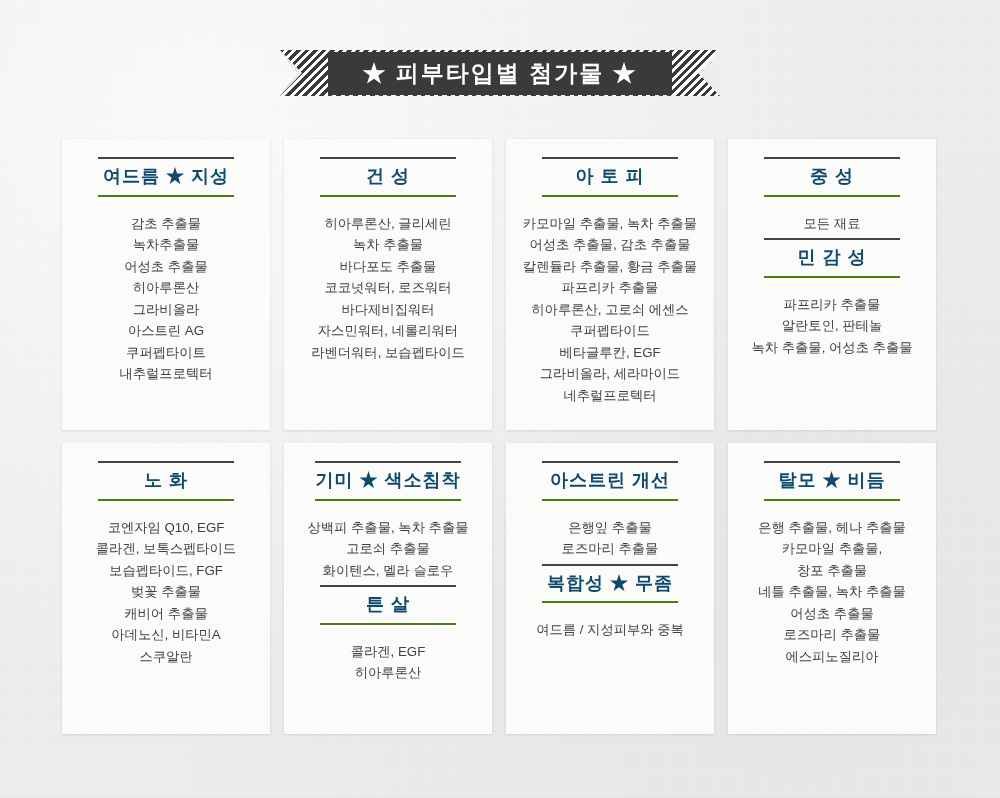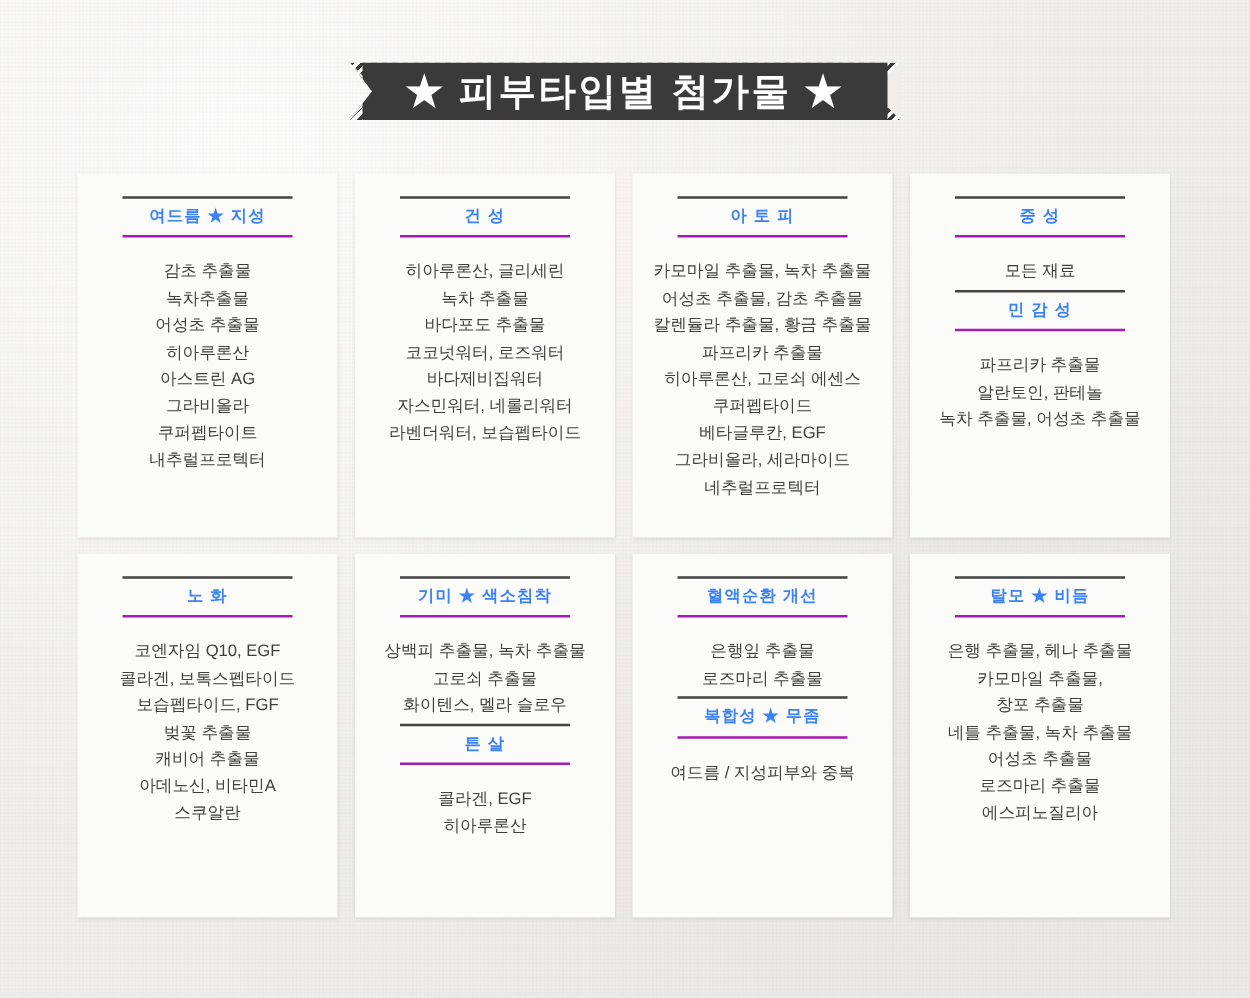--- a/index.html
+++ b/index.html
@@ -61,21 +61,21 @@
     right: 0; top: 0;
     width: 0; height: 0;
     border-right: 22px solid #efeeec;
     border-top: 23px solid transparent;
     border-bottom: 23px solid transparent;
   }
   .banner-inner {
     position: relative;
     background: #3a3a3a;
     color: #ffffff;
-    font-size: 30px;
+    font-size: 23px;
     font-weight: bold;
     letter-spacing: 2px;
     padding: 6px 34px;
     white-space: nowrap;
     z-index: 2;
   }
 
   .grid {
     position: absolute;
     top: 139px;
@@ -92,27 +92,27 @@
     box-shadow: 0 1px 3px rgba(0,0,0,0.10);
     padding: 18px 12px 10px 12px;
     box-sizing: border-box;
     text-align: center;
     font-size: 13.5px;
   }
   .section + .section {
     margin-top: 4px;
   }
   .card-title {
-    font-size: 13px;
+    font-size: 18px;
     font-weight: bold;
     letter-spacing: 1px;
-    color: #3b82f6;
+    color: #0c4a6e;
     padding: 3px 0 7px 0;
     border-top: 2px solid #444;
-    border-bottom: 2px solid #a21caf;
+    border-bottom: 2px solid #4d7c0f;
     display: inline-block;
     min-width: 136px;
     line-height: 1.25;
     padding-top: 6px;
   }
   .card-title-wrap {
     display: flex;
     justify-content: center;
   }
   .items {
@@ -140,22 +140,22 @@
     <div class="card">
       <div class="section">
         <div class="card-title-wrap">
           <div class="card-title">여드름 ★ 지성</div>
         </div>
         <div class="items">
           <div>감초 추출물</div>
           <div>녹차추출물</div>
           <div>어성초 추출물</div>
           <div>히아루론산</div>
+          <div>그라비올라</div>
           <div>아스트린 AG</div>
-          <div>그라비올라</div>
           <div>쿠퍼펩타이트</div>
           <div>내추럴프로텍터</div>
         </div>
       </div>
     </div>
     <div class="card">
       <div class="section">
         <div class="card-title-wrap">
           <div class="card-title">건 성</div>
         </div>
@@ -241,21 +241,21 @@
         </div>
         <div class="items">
           <div>콜라겐, EGF</div>
           <div>히아루론산</div>
         </div>
       </div>
     </div>
     <div class="card">
       <div class="section">
         <div class="card-title-wrap">
-          <div class="card-title">혈액순환 개선</div>
+          <div class="card-title">아스트린 개선</div>
         </div>
         <div class="items">
           <div>은행잎 추출물</div>
           <div>로즈마리 추출물</div>
         </div>
       </div>
       <div class="section">
         <div class="card-title-wrap">
           <div class="card-title">복합성 ★ 무좀</div>
         </div>

